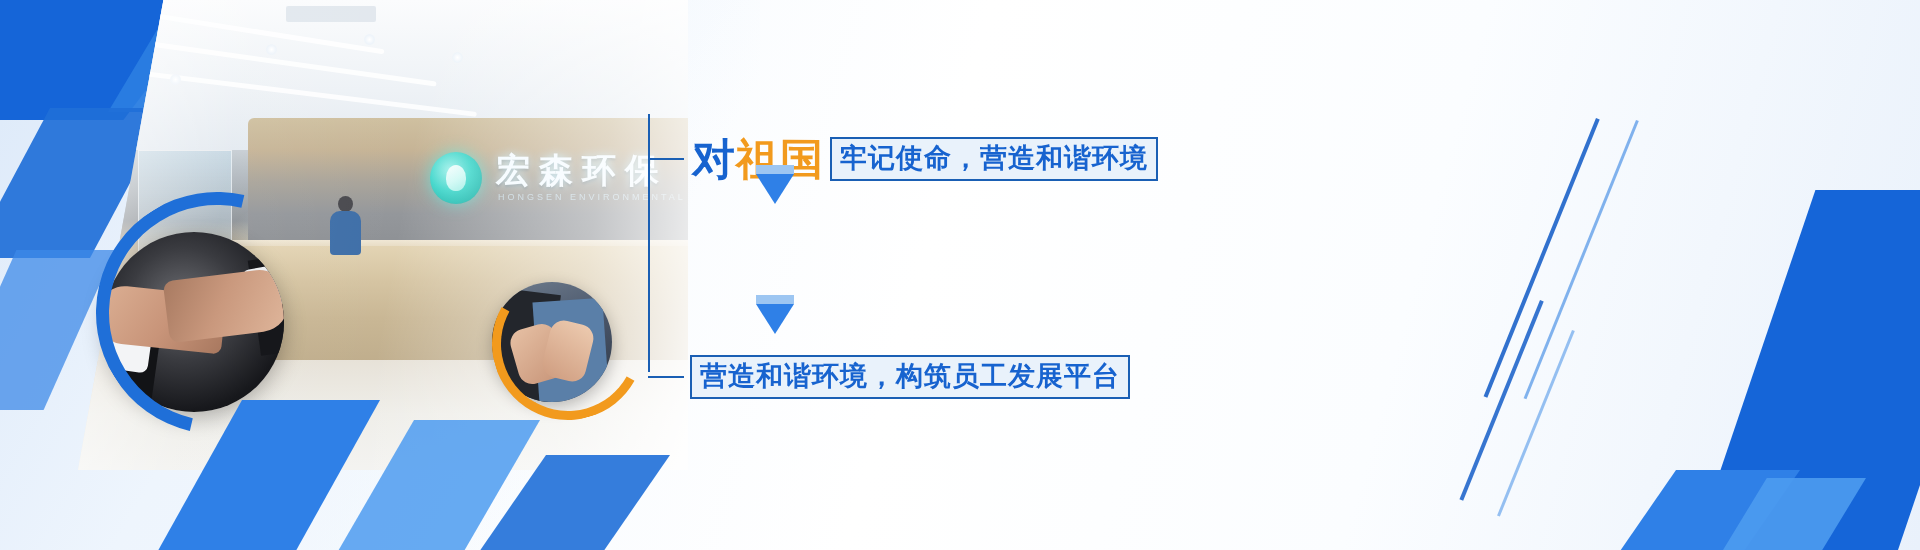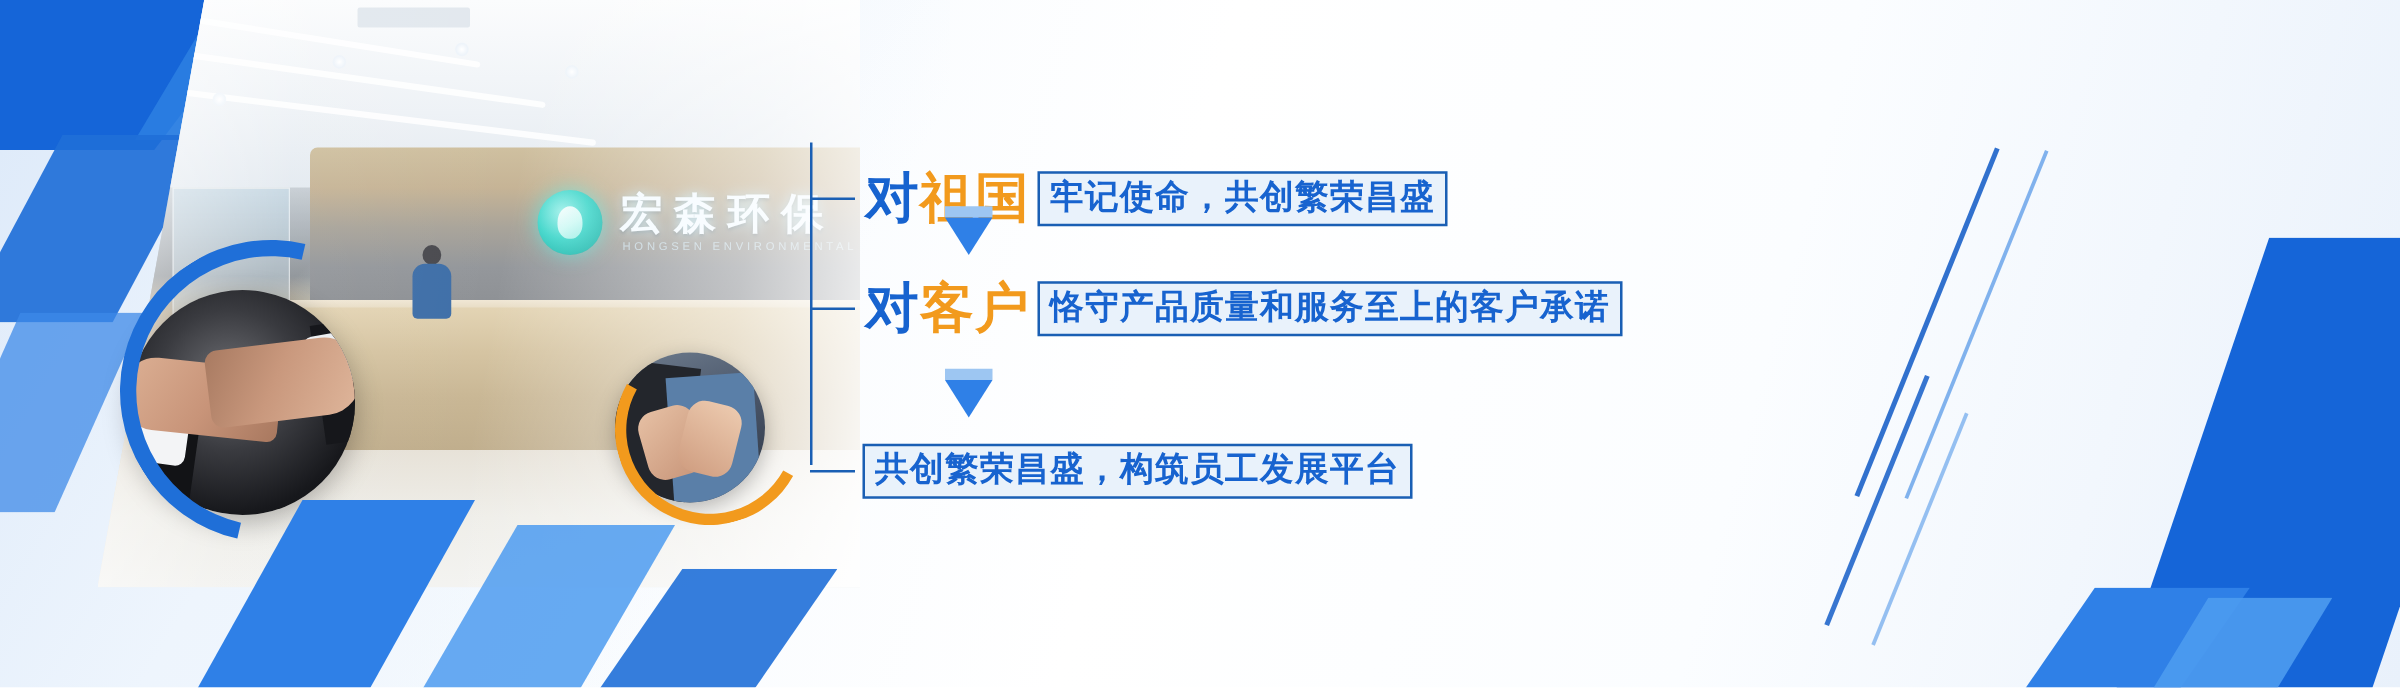--- a/index.html
+++ b/index.html
@@ -327,40 +327,33 @@
 
   <div id="content">
 
     <div class="bracket"></div>
 
     <div class="row row-1">
       <div class="tick"></div>
       <div class="lead">
         <span class="w">对</span><span class="o">祖国</span>
       </div>
-      <div class="chip">牢记使命，共创繁荣昌盛</div>
+      <div class="chip">牢记使命，营造和谐环境</div>
     </div>
 
     <div class="arrow-cap a1c"></div>
     <div class="arrow a1"></div>
 
-    <div class="row row-2">
-      <div class="tick"></div>
-      <div class="lead">
-        <span class="w">对</span><span class="o">客户</span>
-      </div>
-      <div class="chip">恪守产品质量和服务至上的客户承诺</div>
-    </div>
 
     <div class="arrow-cap a2c"></div>
     <div class="arrow a2"></div>
 
     <div class="row row-3">
       <div class="tick"></div>
-      <div class="chip">共创繁荣昌盛，构筑员工发展平台</div>
+      <div class="chip">营造和谐环境，构筑员工发展平台</div>
     </div>
 
   </div>
 
   <div class="diag dl1"></div>
   <div class="diag dl2"></div>
   <div class="diag dl3"></div>
   <div class="diag dl4"></div>
   <div class="blue-par-r1"></div>
   <div class="blue-par-r2"></div>

